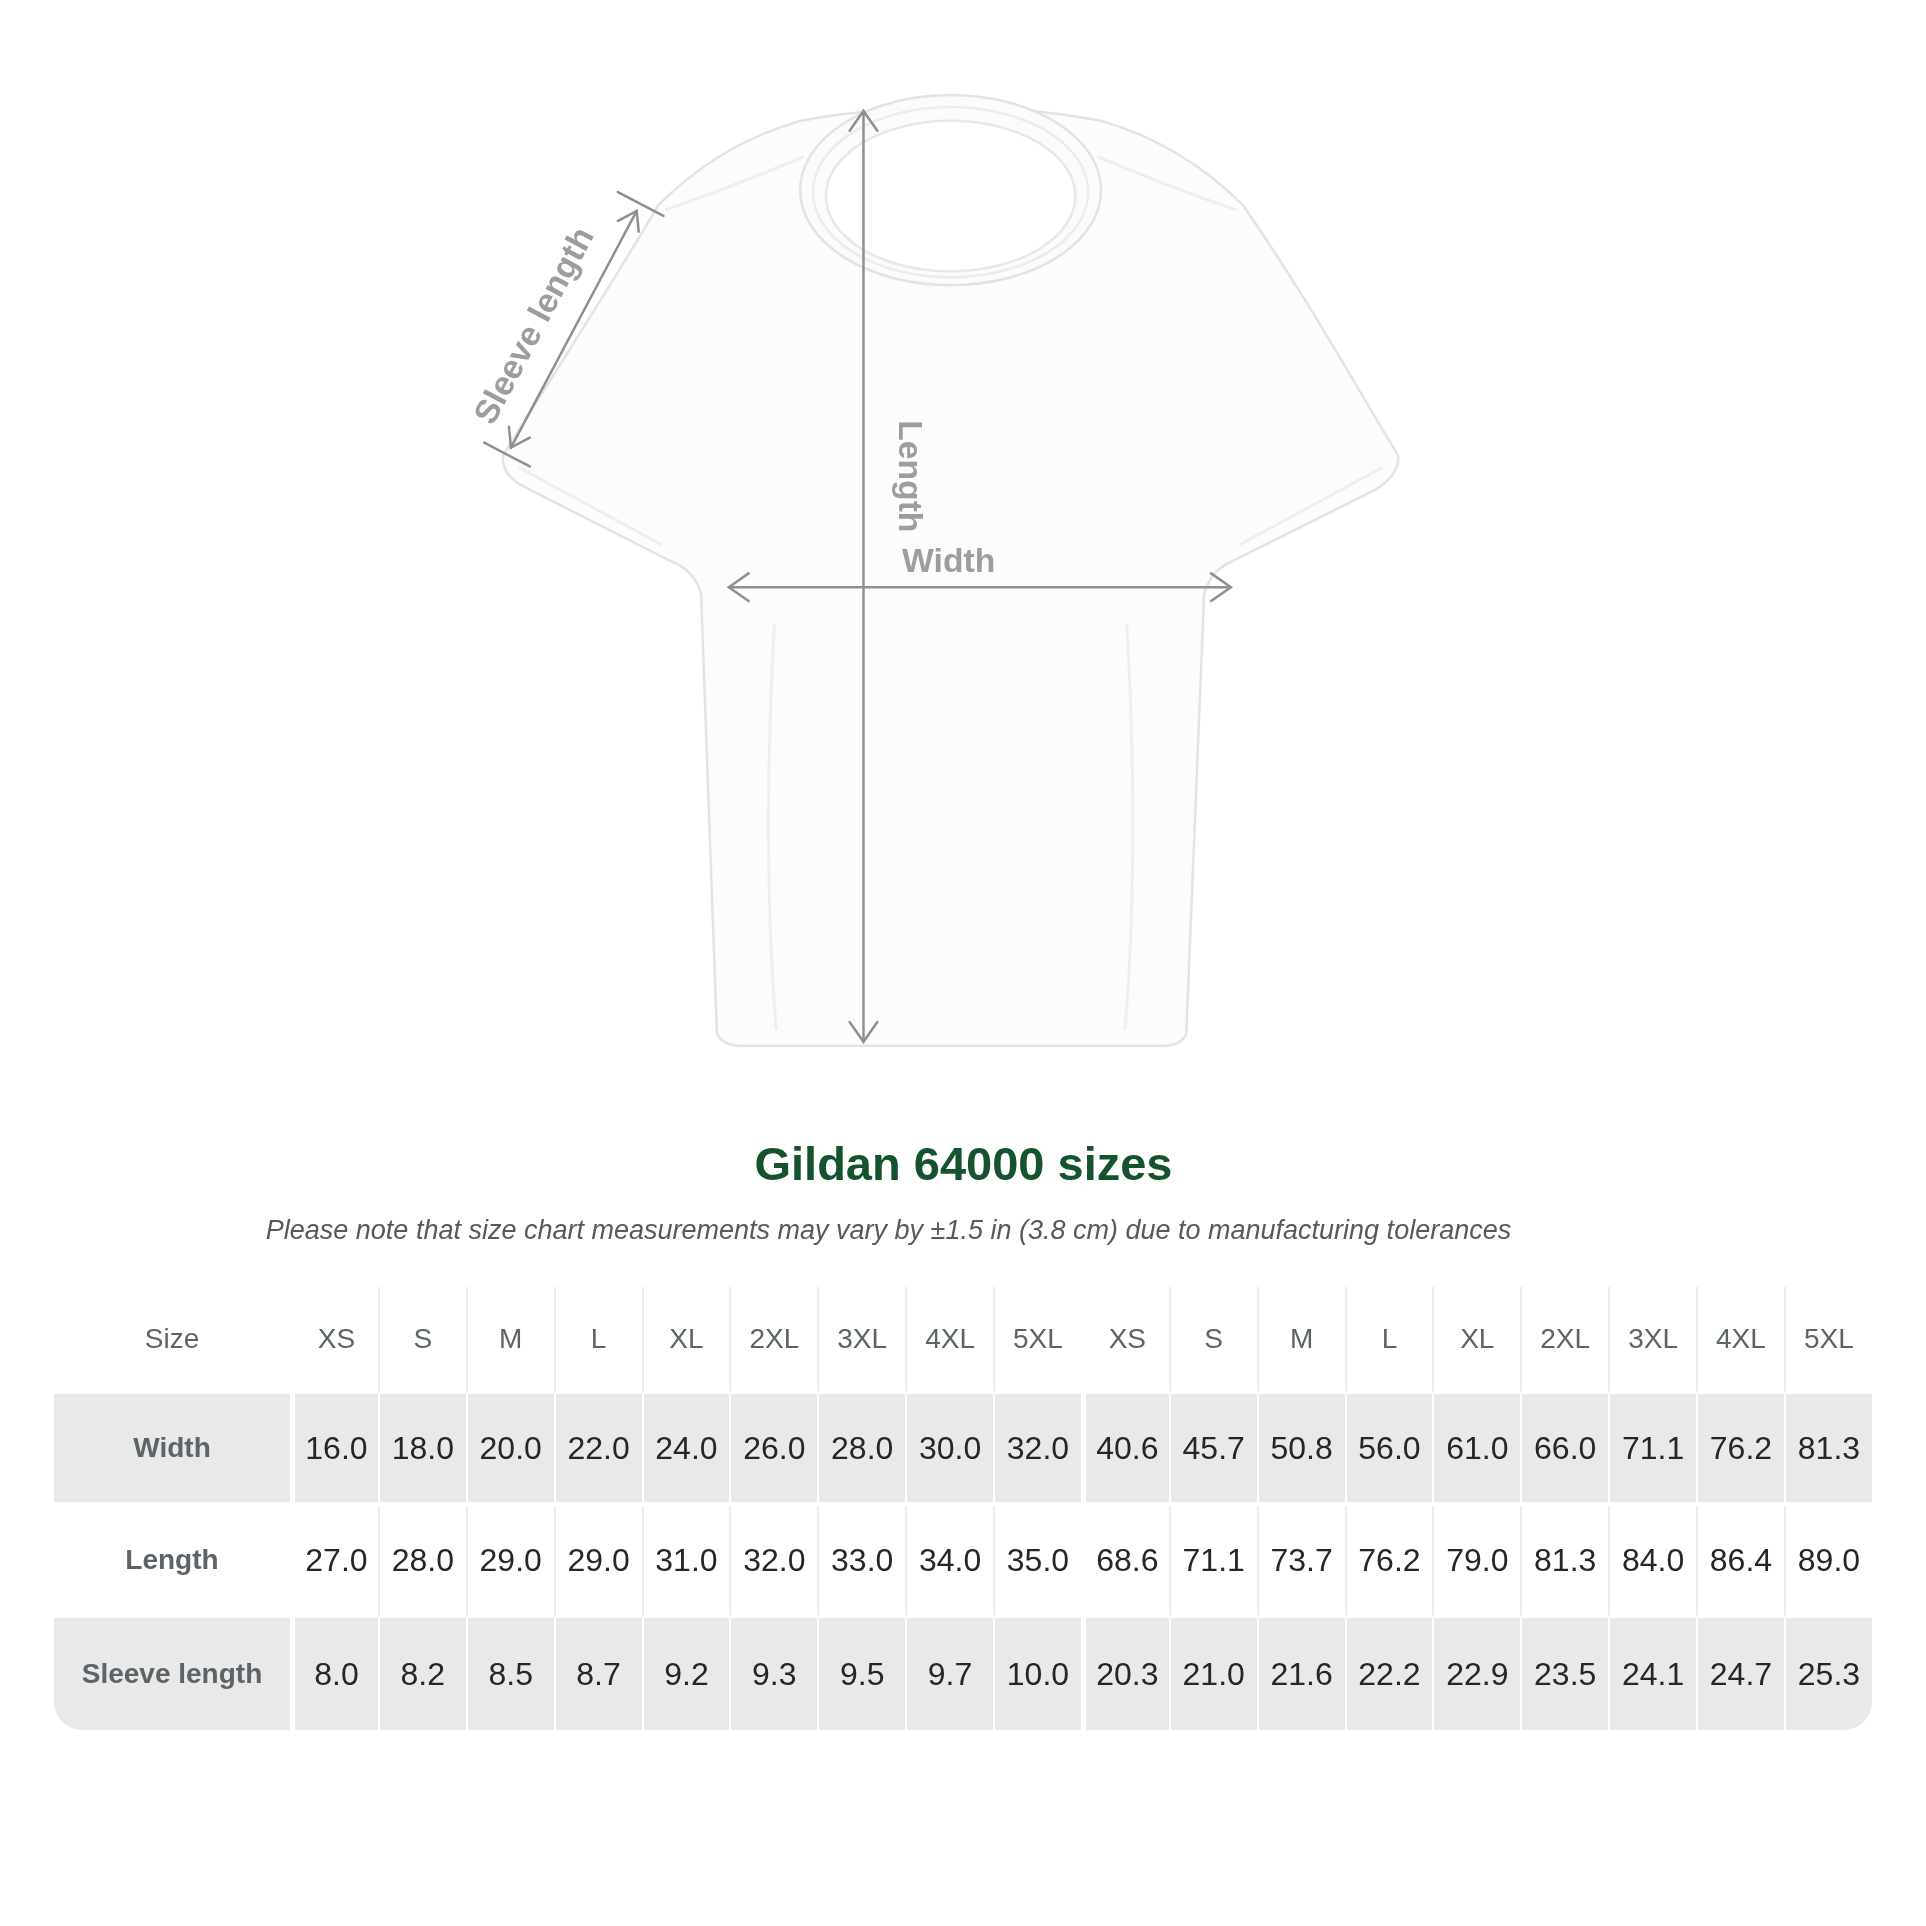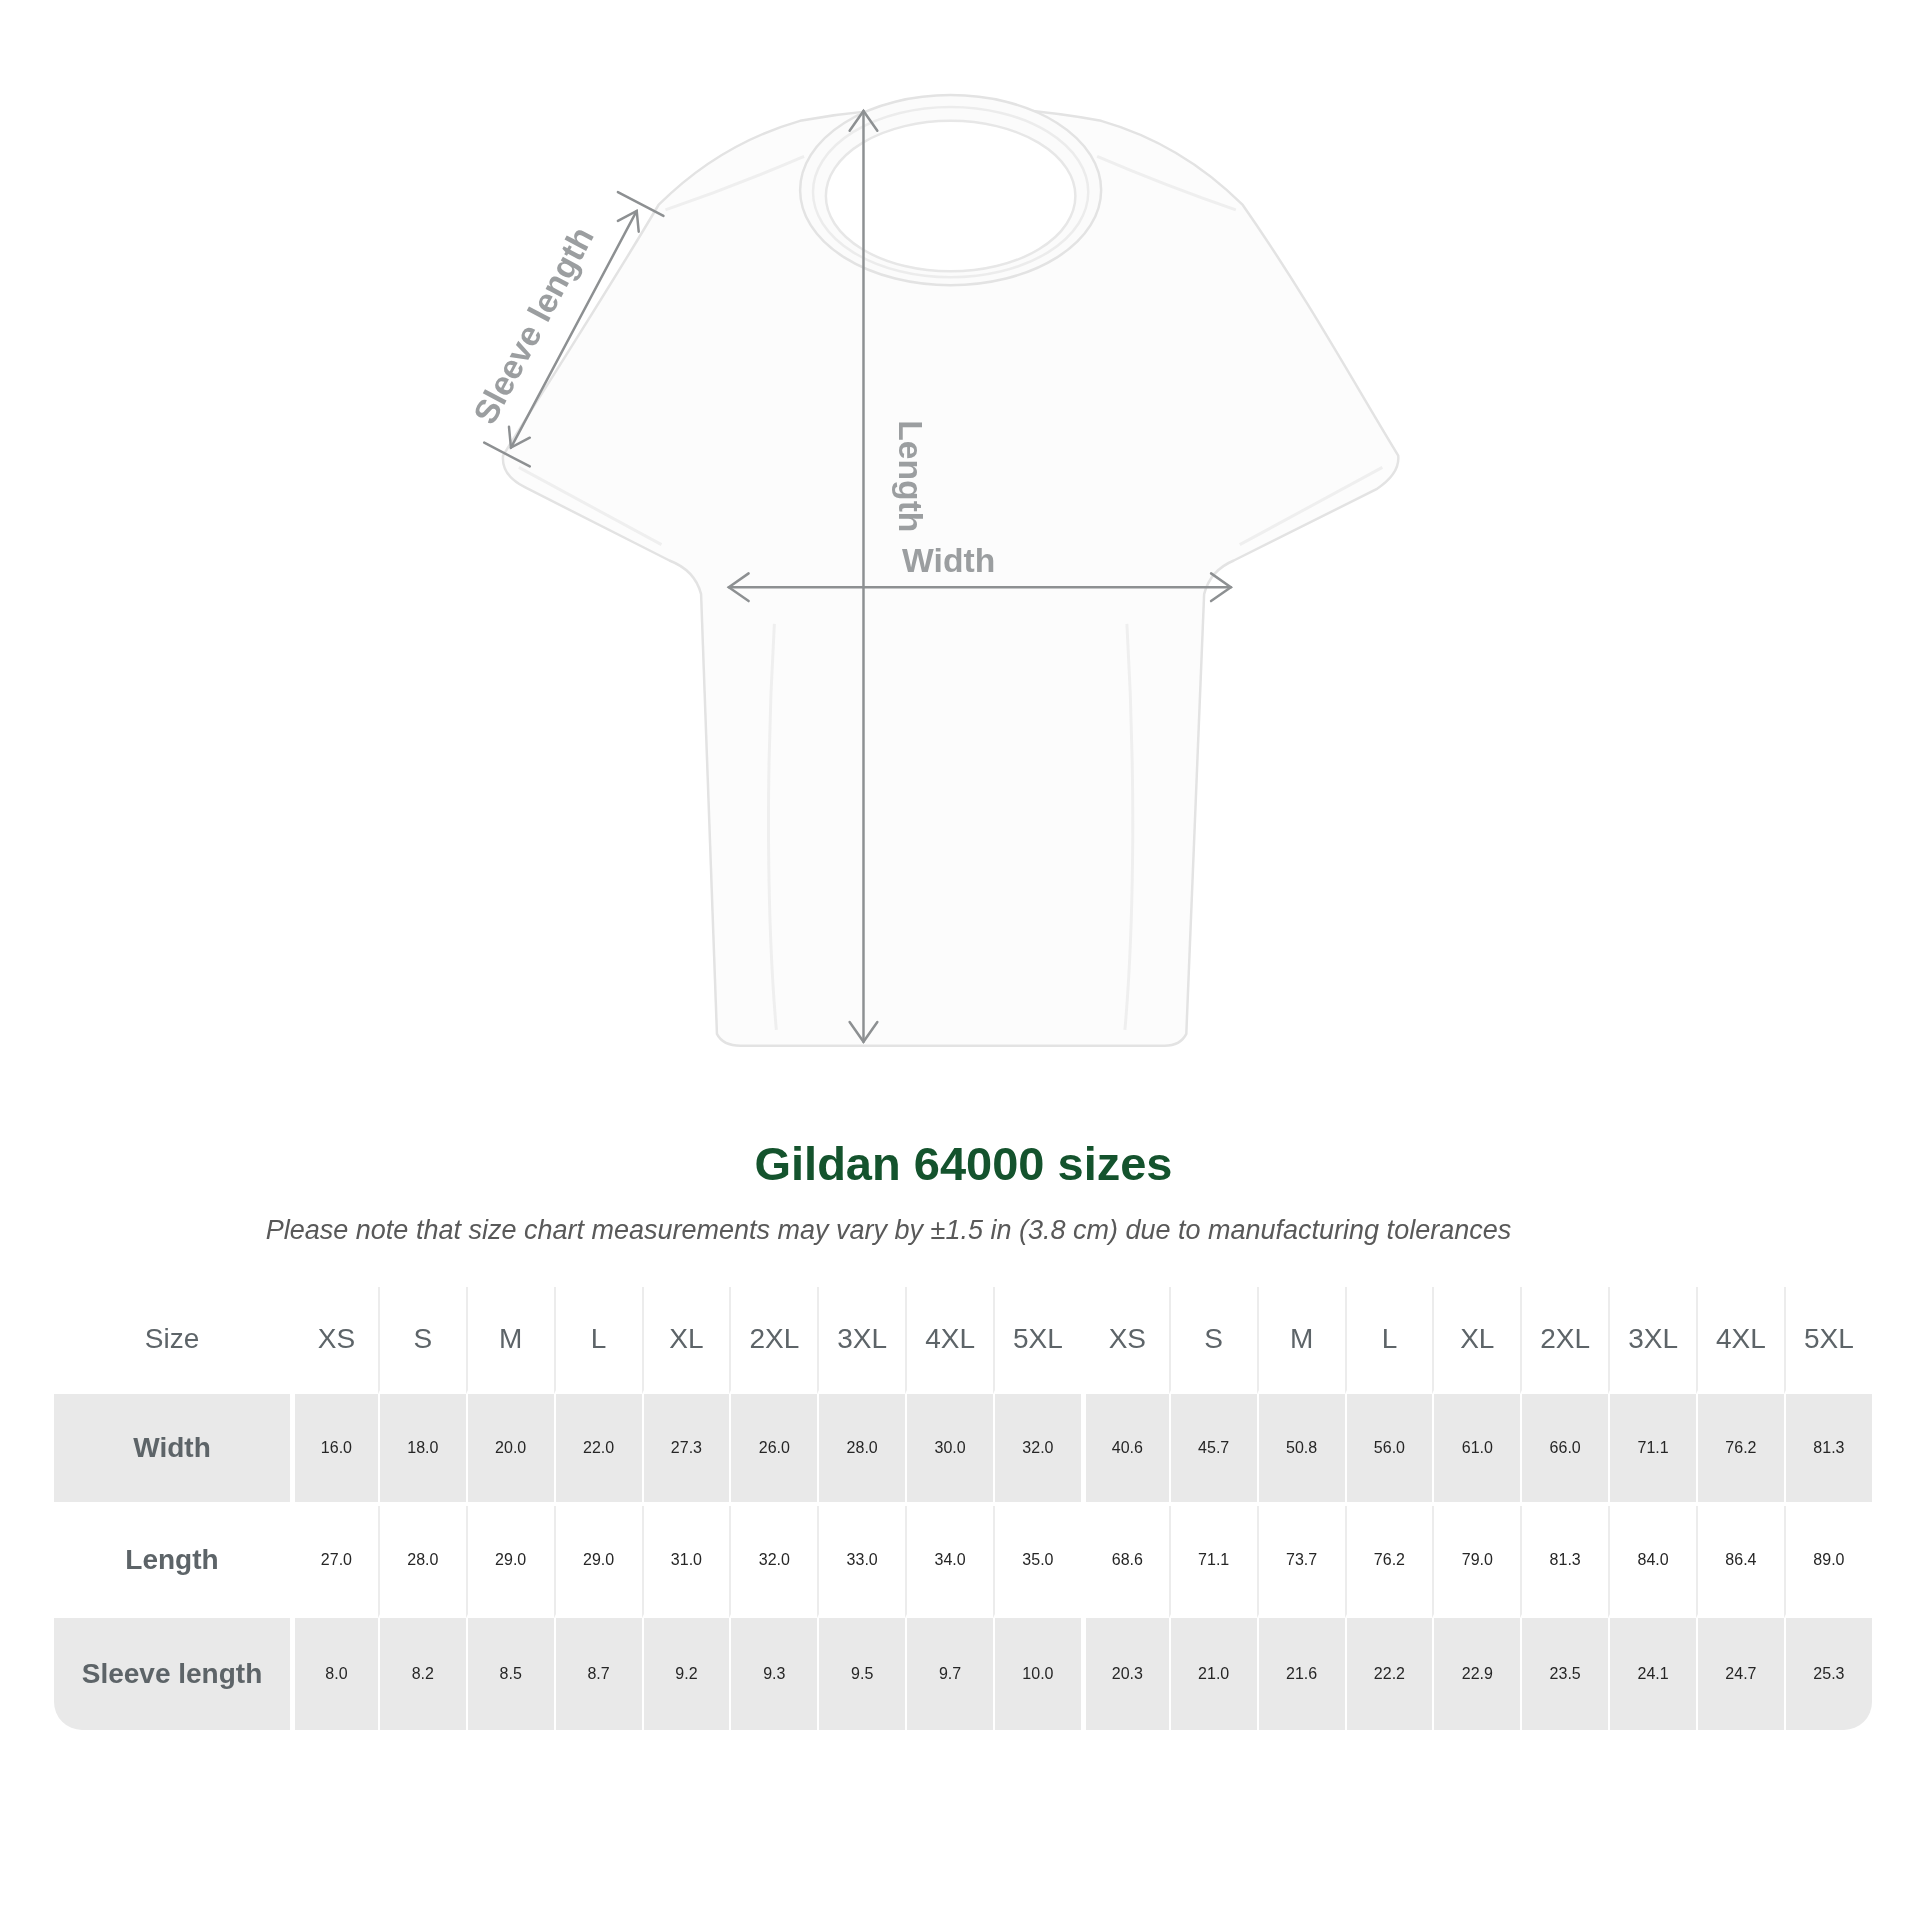--- a/index.html
+++ b/index.html
@@ -46,21 +46,21 @@
   table.size-table td, table.size-table th { box-sizing: border-box; padding: 0; text-align: center; vertical-align: middle; }
 
   tr.group-row th { background: #e9e9e9; height: 129px; }
   tr.group-row th.group-imperial { border-top-left-radius: 28px; }
   tr.group-row th.group-metric   { border-top-right-radius: 28px; border-left: 5px solid #ffffff; }
   .group-label    { font-size: 35px; font-weight: bold; font-style: italic; color: #565e62; }
   .group-sublabel { font-size: 26px; font-style: italic; color: #565e62; margin-top: 10px; }
 
   tr.sizes-row th { background: #ffffff; height: 107px; font-size: 28px; font-weight: normal; color: #5d6468; }
   tr.data-row th  { font-size: 28px; font-weight: bold; color: #5d6468; }
-  tr.data-row td  { font-size: 16px; font-weight: normal; color: #262626; }
+  tr.data-row td  { font-size: 32px; font-weight: normal; color: #262626; }
   tr.data-row     { height: 112px; }
   tr.row-gray td, tr.row-gray th { background: #e9e9e9; }
   tr.row-white td, tr.row-white th { background: #ffffff; }
 
   
   tr.sizes-row th + th,
   tr.row-white td, tr.row-white th + td { border-left: 2px solid #ececec; }
   tr.row-gray td, tr.row-gray th + td   { border-left: 2px solid #ffffff; }
   tr.sizes-row th.col-div, tr.data-row td.col-div { border-left-width: 5px; border-left-color: #ffffff; }
   tr.row-white td.col-div { border-left-color: #ffffff; }
@@ -171,21 +171,21 @@
         <th>4XL</th>
         <th>5XL</th>
       </tr>
 
       <tr class="data-row row-gray gap">
         <th>Width</th>
         <td class="col-div">16.0</td>
         <td>18.0</td>
         <td>20.0</td>
         <td>22.0</td>
-        <td>27.3</td>
+        <td>24.0</td>
         <td>26.0</td>
         <td>28.0</td>
         <td>30.0</td>
         <td>32.0</td>
         <td class="col-div">40.6</td>
         <td>45.7</td>
         <td>50.8</td>
         <td>56.0</td>
         <td>61.0</td>
         <td>66.0</td>

